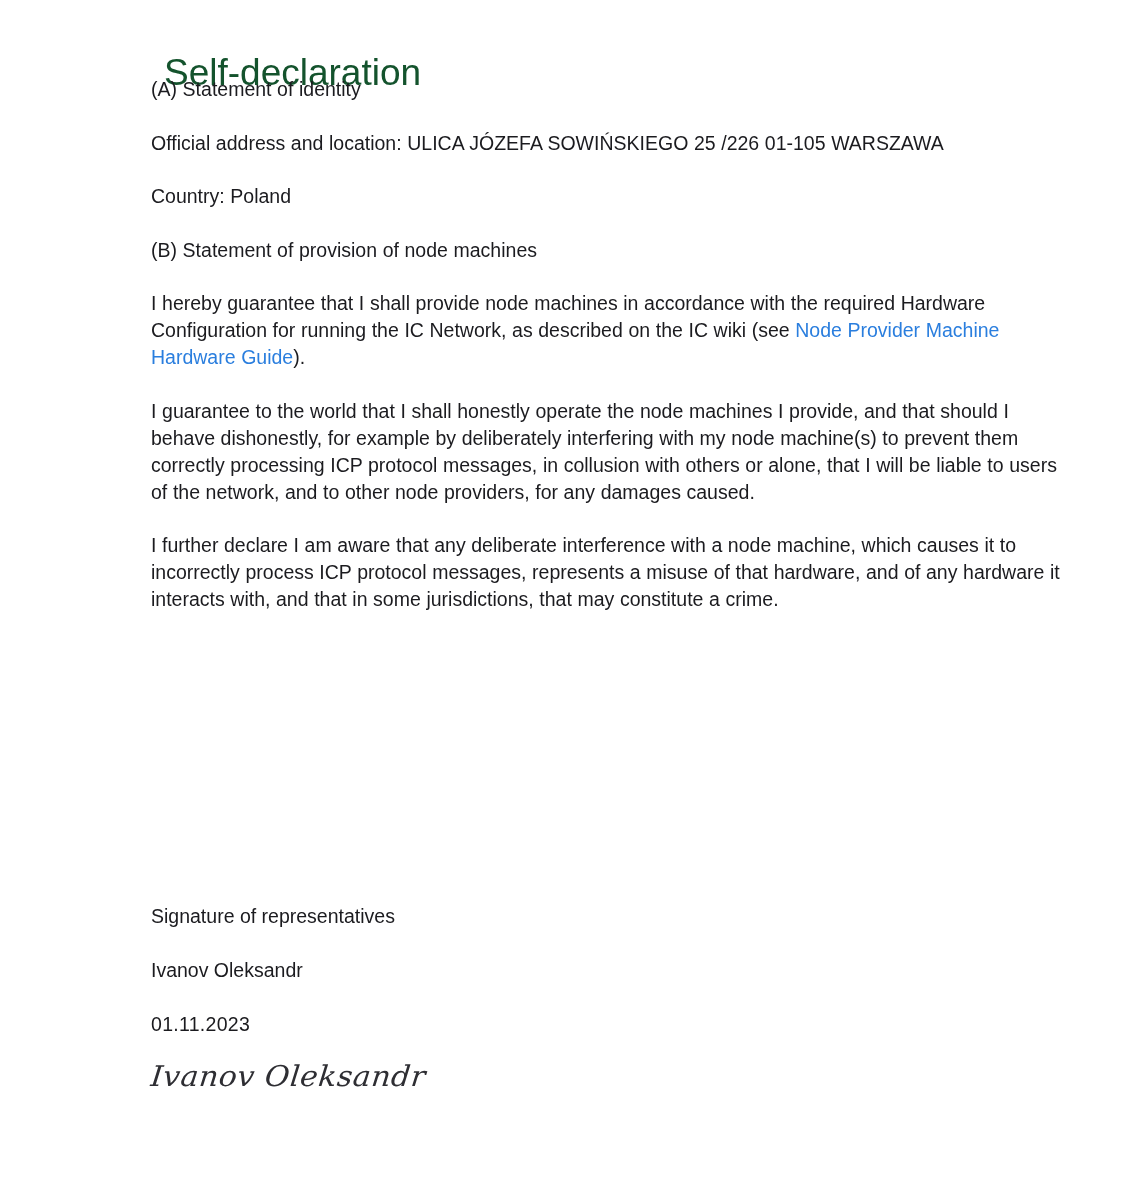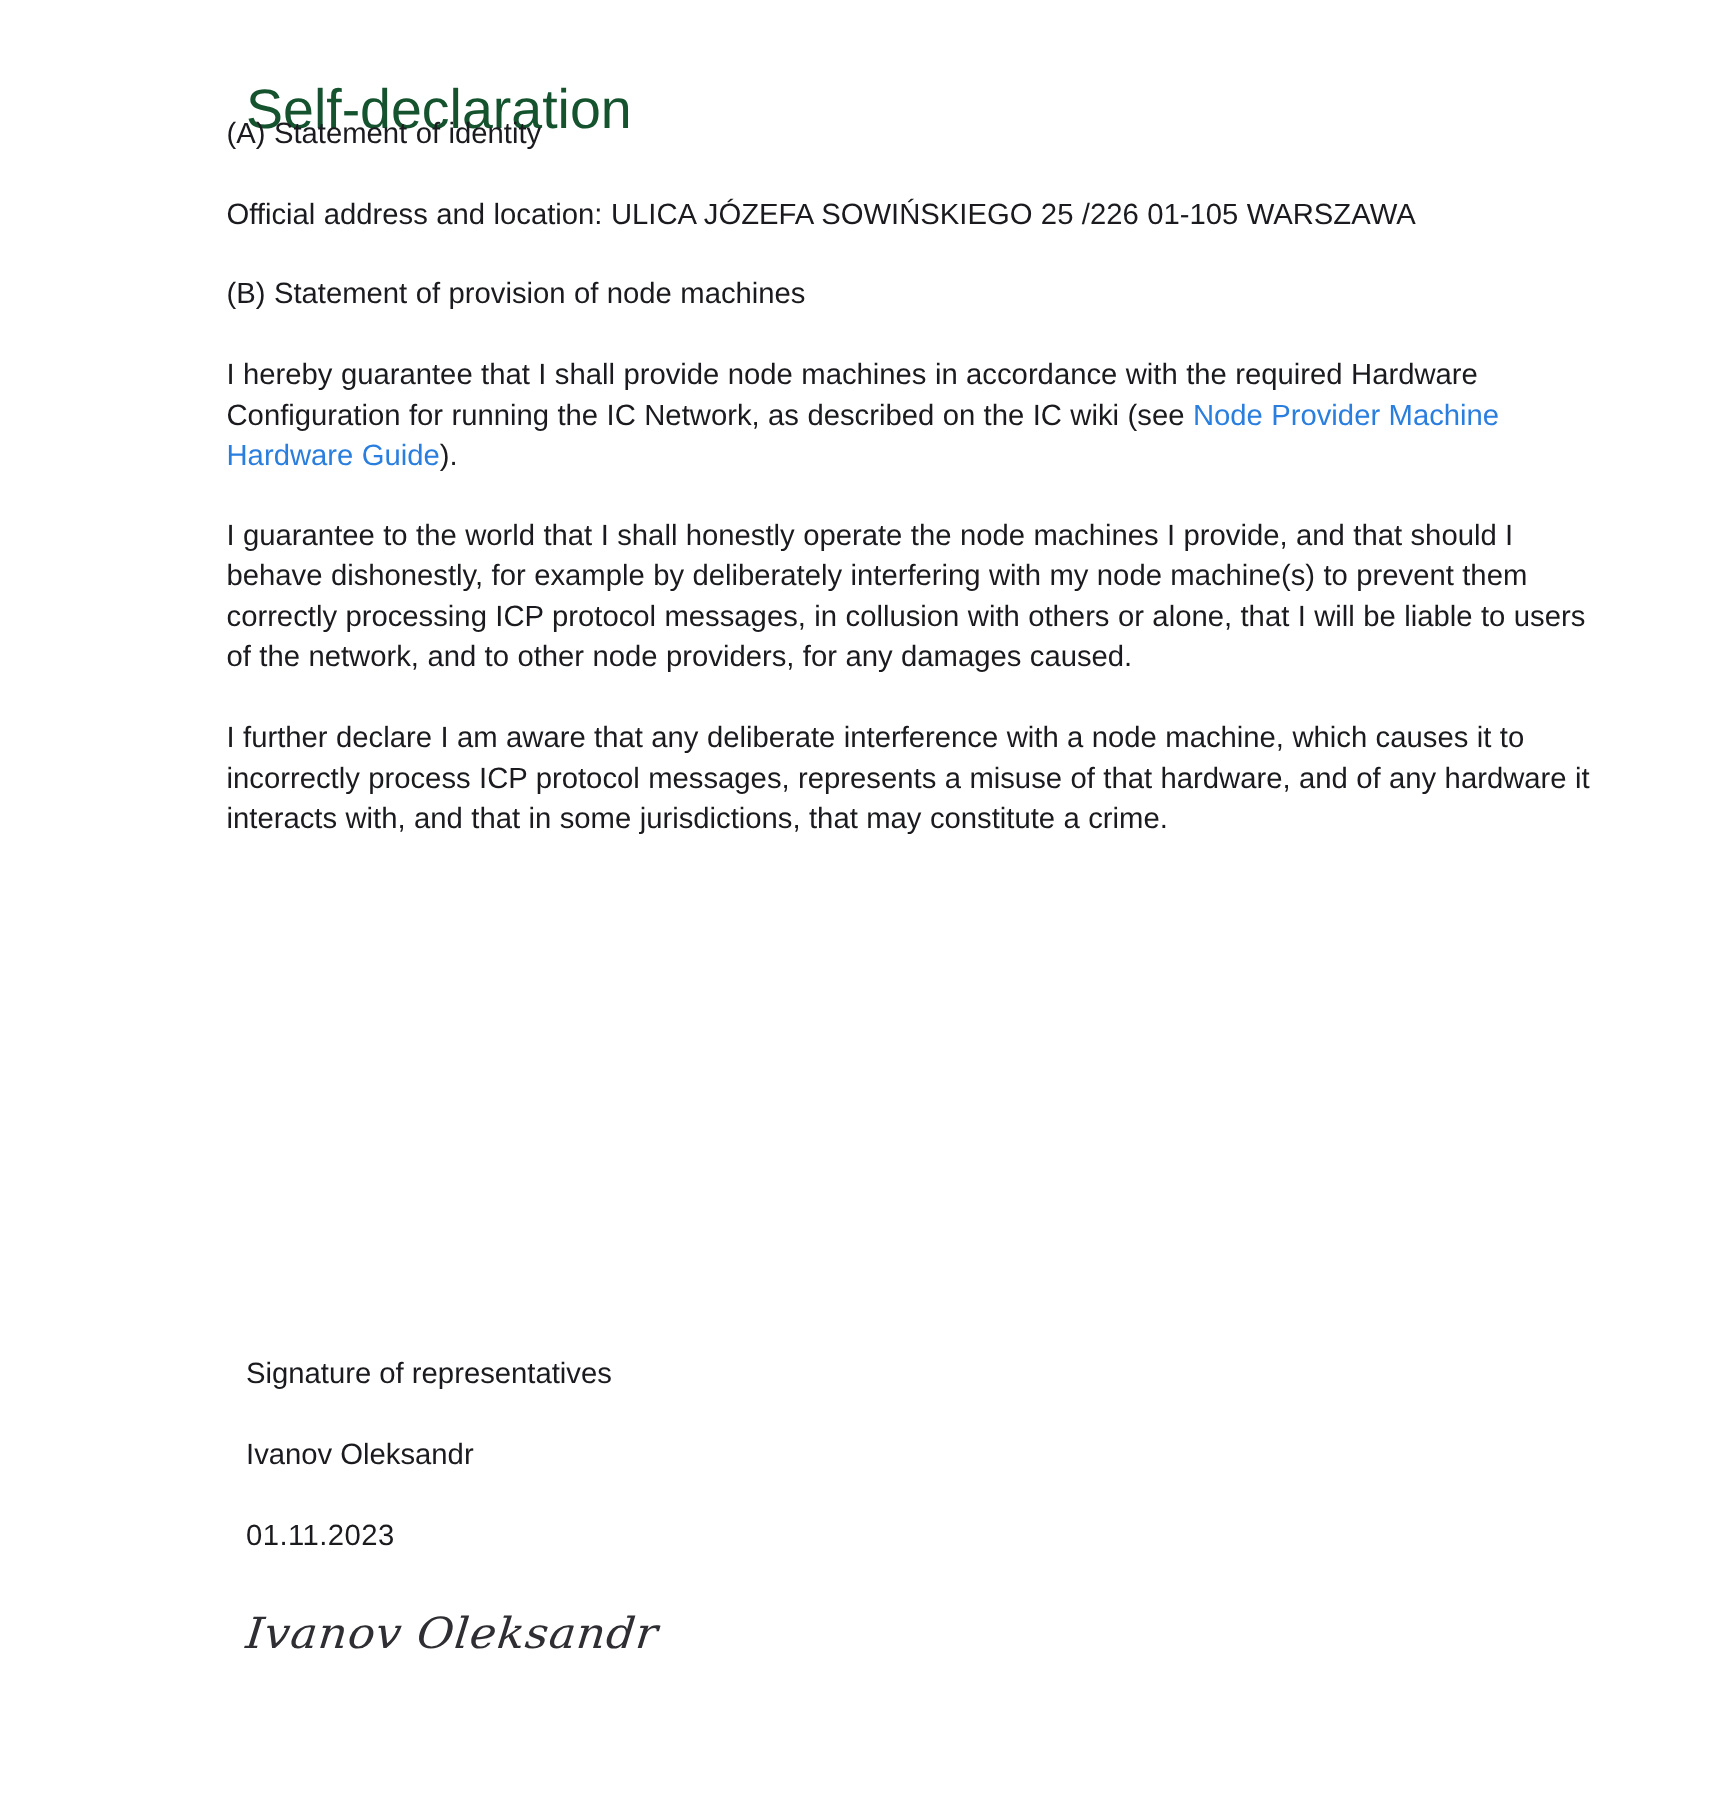--- a/index.html
+++ b/index.html
@@ -56,37 +56,37 @@
     width: 915px;
   }
 
   .link {
     color: #2a7ede;
     text-decoration: none;
   }
 
   .sig-block {
     position: absolute;
-    left: 164px;
+    left: 151px;
     top: 903px;
     width: 700px;
   }
 
   .sig-line {
     font-size: 19.5px;
     line-height: 27px;
     color: #1b1b1f;
     margin: 0 0 27px 0;
   }
 
   .sig-date {
     font-size: 19.5px;
     line-height: 27px;
     color: #1b1b1f;
-    margin: 0 0 28px 0;
+    margin: 0 0 14px 0;
     letter-spacing: 0.3px;
   }
 
   .signature-mark {
     font-family: "DejaVu Serif", serif;
     font-style: italic;
     font-size: 30px;
     line-height: 40px;
     color: #2e2e33;
     letter-spacing: 0.5px;
@@ -104,20 +104,21 @@
 
   <h1 class="doc-title">Self-declaration</h1>
 
   <div class="body-block">
 
     <p class="para">(A) Statement of identity</p>
 
 
     <p class="para wide">Official address and location: ULICA JÓZEFA SOWIŃSKIEGO 25 /226 01-105 WARSZAWA</p>
 
+    <p class="para">Country: Poland</p>
 
 
     <p class="para">(B) Statement of provision of node machines</p>
 
     <p class="para wide"><span>I hereby guarantee that I shall provide node machines in accordance with the required Hardware Configuration for running the IC Network, as described on the IC wiki (see </span><a href="#" class="link">Node Provider Machine Hardware Guide</a><span>).</span></p>
 
 
     <p class="para wide">I guarantee to the world that I shall honestly operate the node machines I provide, and that should I behave dishonestly, for example by deliberately interfering with my node machine(s) to prevent them correctly processing ICP protocol messages, in collusion with others or alone, that I will be liable to users of the network, and to other node providers, for any damages caused.</p>
 
     <p class="para wide">I further declare I am aware that any deliberate interference with a node machine, which causes it to incorrectly process ICP protocol messages, represents a misuse of that hardware, and of any hardware it interacts with, and that in some jurisdictions, that may constitute a crime.</p>

